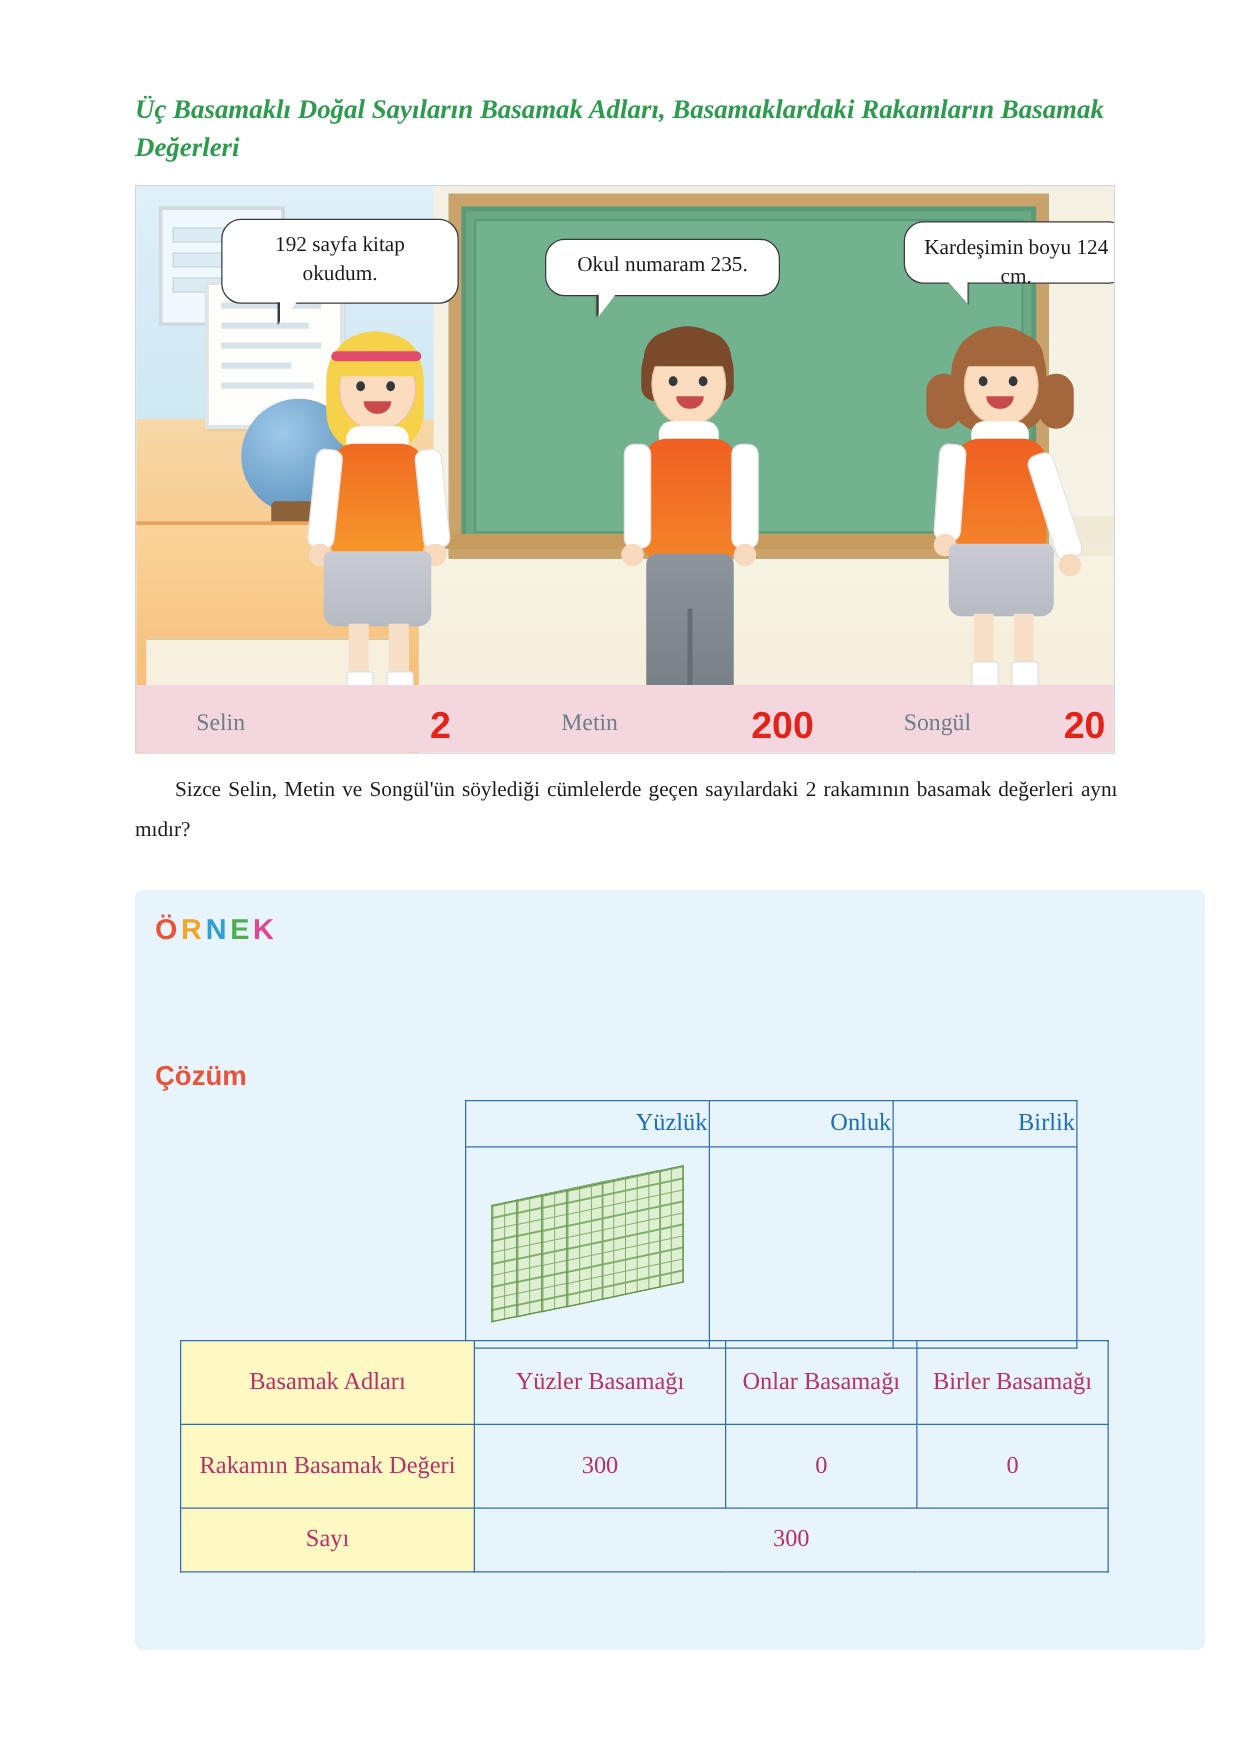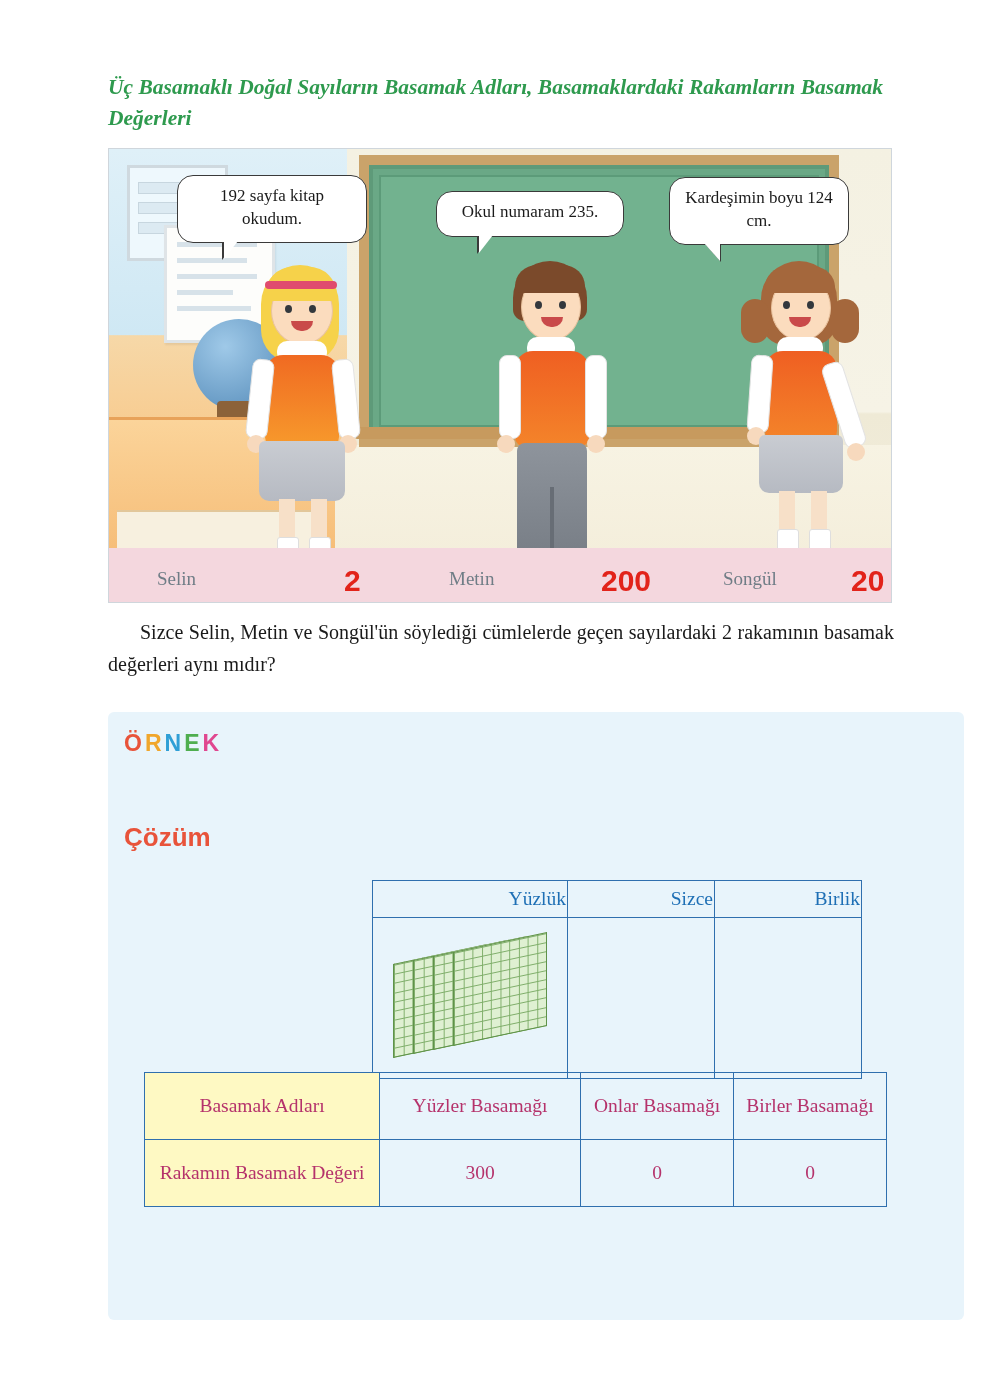--- a/index.html
+++ b/index.html
@@ -181,21 +181,21 @@
     border-color: #ffffff transparent transparent transparent;
     filter: drop-shadow(-1.5px 1px 0 #3a3a3a);
   }
   .bubble.b2 { left: 327px; top: 42px; width: 188px; height: 46px; }
   .bubble.b2:after {
     left: 42px; bottom: -17px;
     border-width: 18px 14px 0 0;
     border-color: #ffffff transparent transparent transparent;
     filter: drop-shadow(-1.5px 1px 0 #3a3a3a);
   }
-  .bubble.b3 { left: 560px; top: 28px; width: 180px; height: 68px; }
+  .bubble.b3 { left: 614px; top: 28px; width: 180px; height: 50px; }
   .bubble.b3:after {
     left: 34px; bottom: -17px;
     border-width: 18px 0 0 16px;
     border-color: #ffffff transparent transparent transparent;
     filter: drop-shadow(1.5px 1px 0 #3a3a3a);
   }
 
   .name-strip {
     position: absolute;
     left: 0; right: 0; bottom: 0;
@@ -217,21 +217,21 @@
     font-size: 30px;
     color: #e2231a;
   }
 
   
   .para {
     position: absolute;
     left: 108px;
     top: 616px;
     width: 786px;
-    font-size: 20px;
+    font-size: 17px;
     line-height: 32px;
     text-align: justify;
     text-indent: 32px;
   }
 
   
   .card {
     position: absolute;
     left: 108px;
     top: 712px;
@@ -258,24 +258,24 @@
     position: absolute;
     left: 16px; top: 58px;
     width: 750px;
     font-size: 20.5px;
     line-height: 31px;
     text-align: justify;
     text-indent: 30px;
   }
   .cozum {
     position: absolute;
-    left: 16px; top: 110px;
+    left: 16px; top: 136px;
     font-family: "Liberation Sans", sans-serif;
     font-weight: bold;
-    font-size: 26px;
+    font-size: 22px;
     color: #e8533a;
   }
 
   
   .tbl-top {
     position: absolute;
     left: 264px;
     top: 168px;
     border-collapse: collapse;
     font-size: 19.5px;
@@ -472,21 +472,21 @@
     <span>Ö</span><span>R</span><span>N</span><span>E</span><span>K</span>
   </div>
 
 
   <div class="cozum">Çözüm</div>
 
   <table class="tbl-top">
     <tbody>
         <tr>
       <td class="hdr w-yuz">Yüzlük</td>
-      <td class="hdr w-on">Sizce</td>
+      <td class="hdr w-on">Onluk</td>
       <td class="hdr w-bir">Birlik</td>
     </tr>
     <tr>
       <td class="blocks">
         <div class="blocks-wrap">
           <div class="flat f1"></div>
           <div class="flat f2"></div>
           <div class="flat f3"></div>
           <div class="flat f4"></div>
         </div>
@@ -504,15 +504,19 @@
       <td class="c-yuz">Yüzler Basamağı</td>
       <td class="c-on">Onlar Basamağı</td>
       <td class="c-bir">Birler Basamağı</td>
     </tr>
     <tr class="r3">
       <td class="label">Rakamın Basamak Değeri</td>
       <td class="c-yuz">300</td>
       <td class="c-on">0</td>
       <td class="c-bir">0</td>
     </tr>
+    <tr class="r4">
+      <td class="label">Sayı</td>
+      <td colspan="3">300</td>
+    </tr>
   </tbody>
     </table>
 </div>
 
 </body></html>

